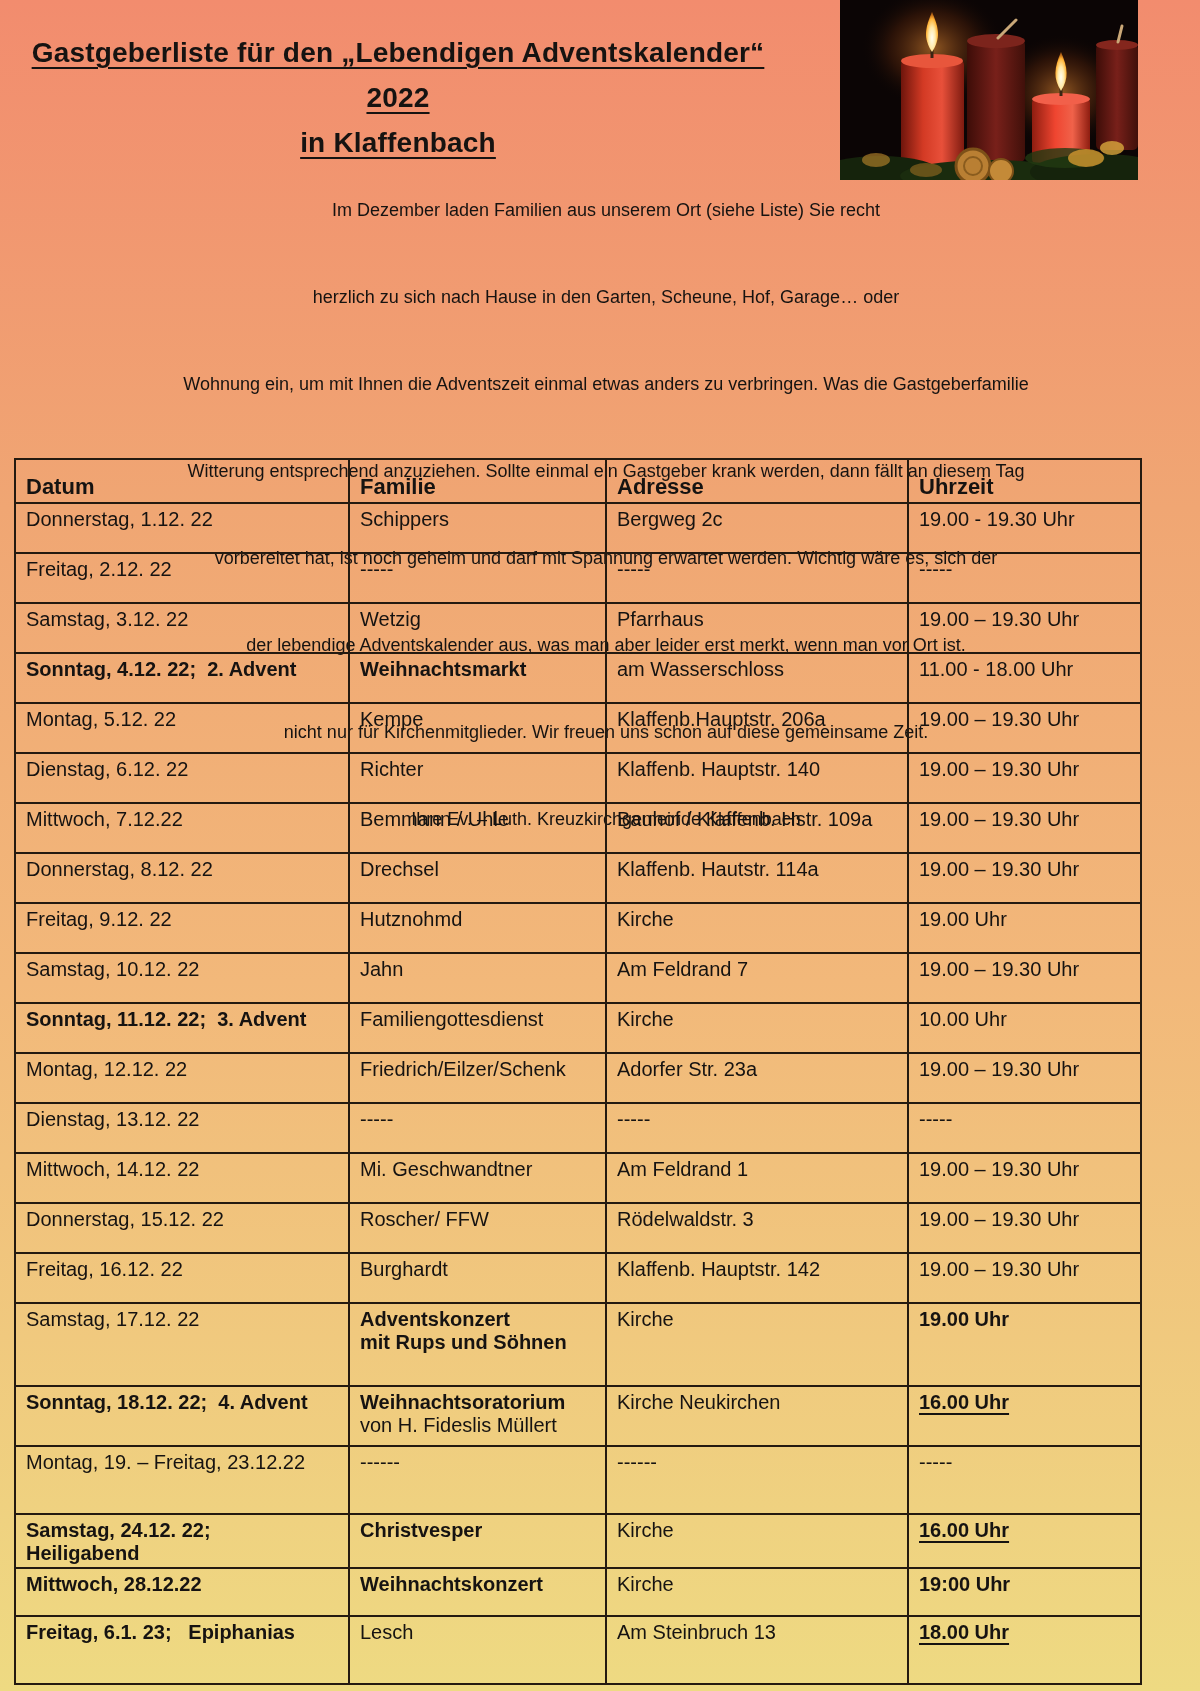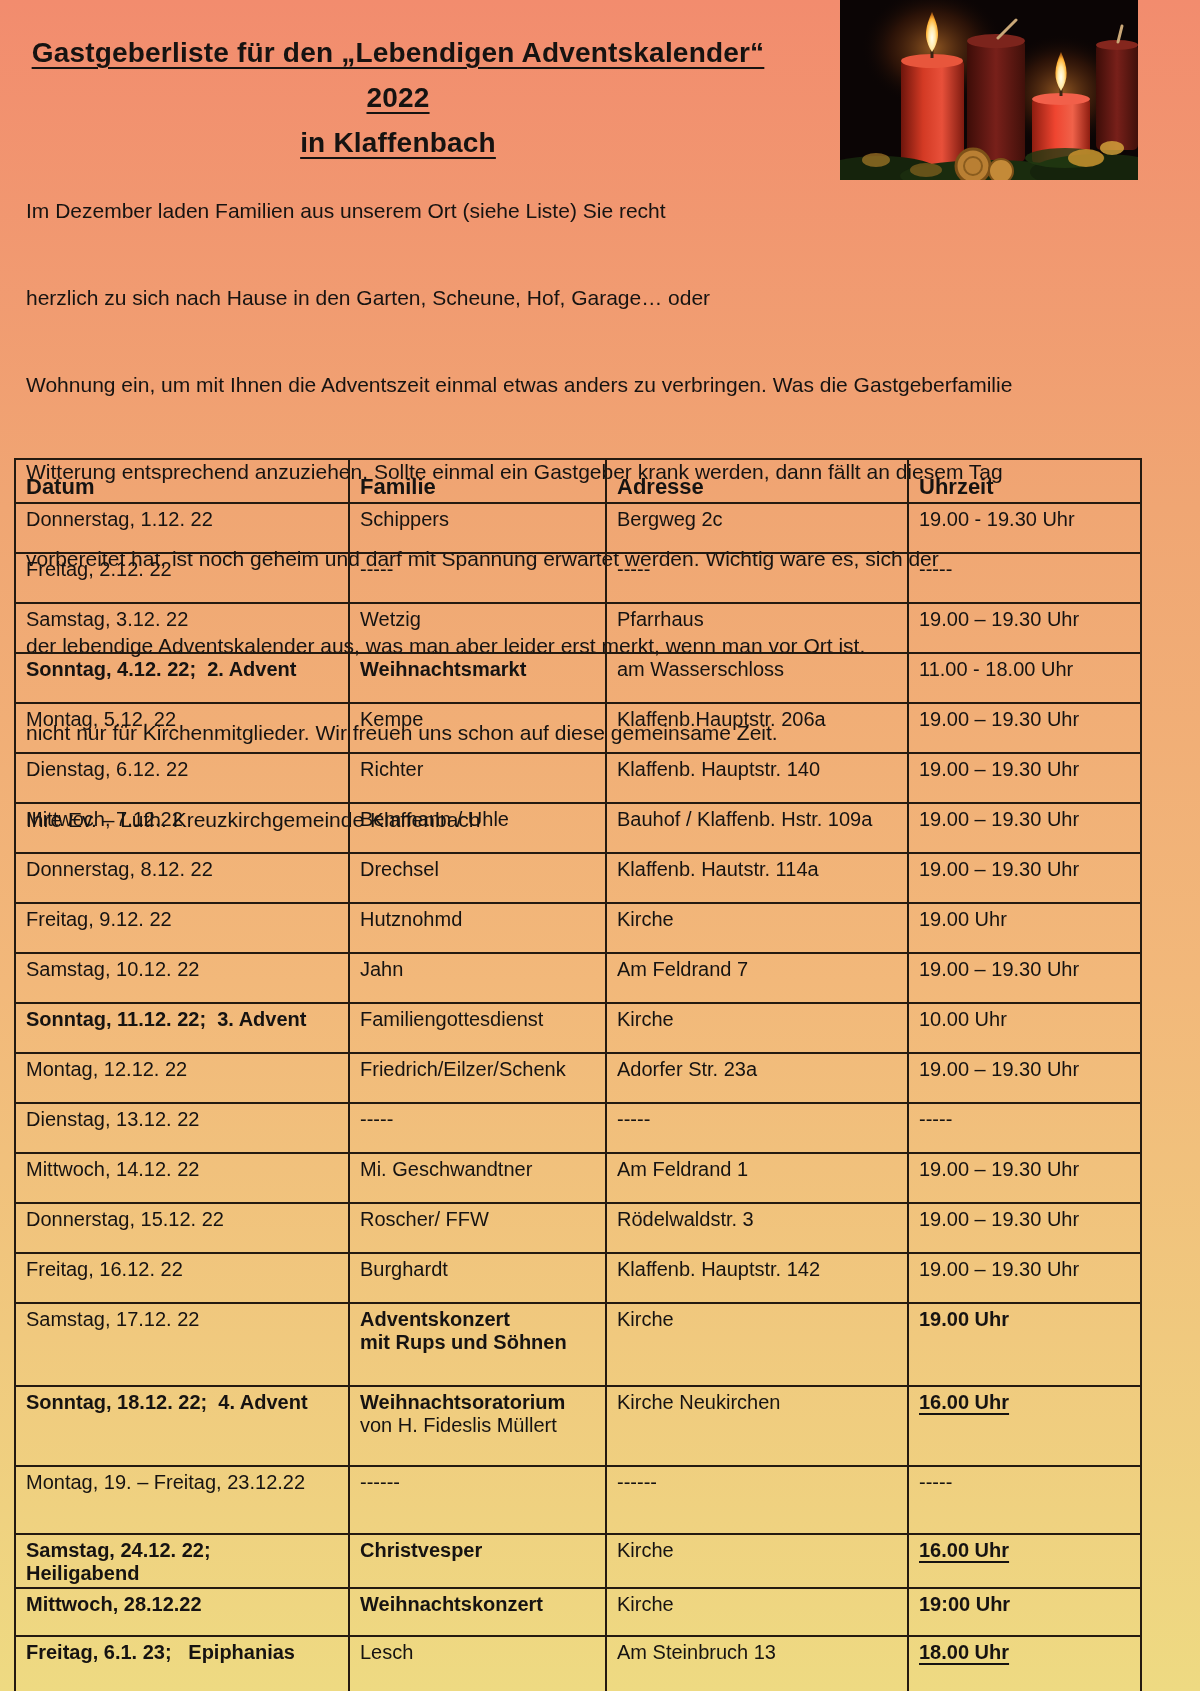--- a/index.html
+++ b/index.html
@@ -47,23 +47,24 @@
     text-decoration-thickness: 2px;
     text-underline-offset: 5px;
   }
 
   
   .intro {
     position: absolute;
     left: 26px;
     top: 138px;
     width: 1160px;
-    font-size: 21px;
+    font-size: 18px;
     line-height: 29px;
     white-space: pre-wrap;
+    text-align: center;
   }
 
   
   table.schedule {
     position: absolute;
     left: 14px;
     top: 458px;
     width: 1126px;
     border-collapse: collapse;
     table-layout: fixed;
@@ -83,21 +84,21 @@
     height: 24px;
     padding-top: 14px;
   }
   col.c1 { width: 334px; }
   col.c2 { width: 257px; }
   col.c3 { width: 302px; }
   col.c4 { width: 233px; }
 
   tr.r    { height: 50px; }
   tr.h75  { height: 83px; }
-  tr.h72  { height: 80px; }
+  tr.h72  { height: 60px; }
   tr.h54  { height: 68px; border-radius: 16px; }
   tr.h52  { height: 52px; }
   tr.h48  { height: 48px; }
 
   .b  { font-weight: bold; }
   .u  { text-decoration: underline; text-decoration-thickness: 2px; text-underline-offset: 4px; }
 </style>
 </head>
 <body>
 

